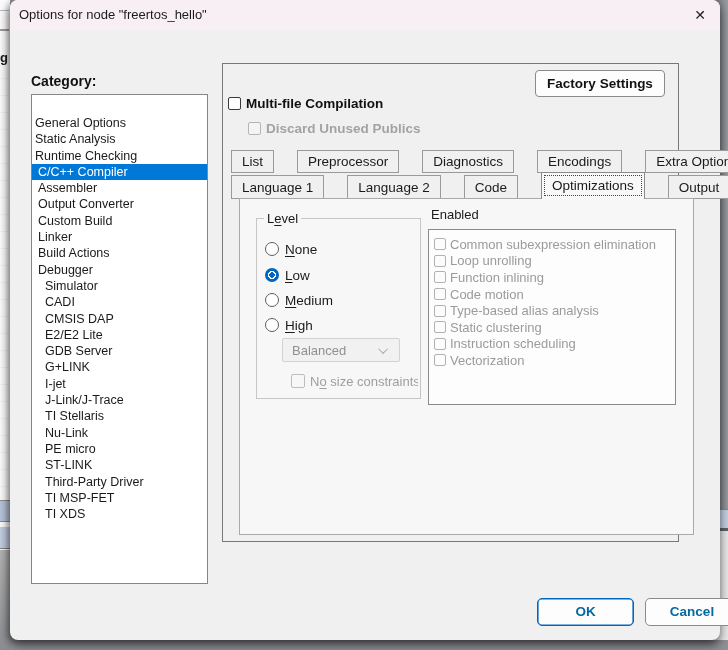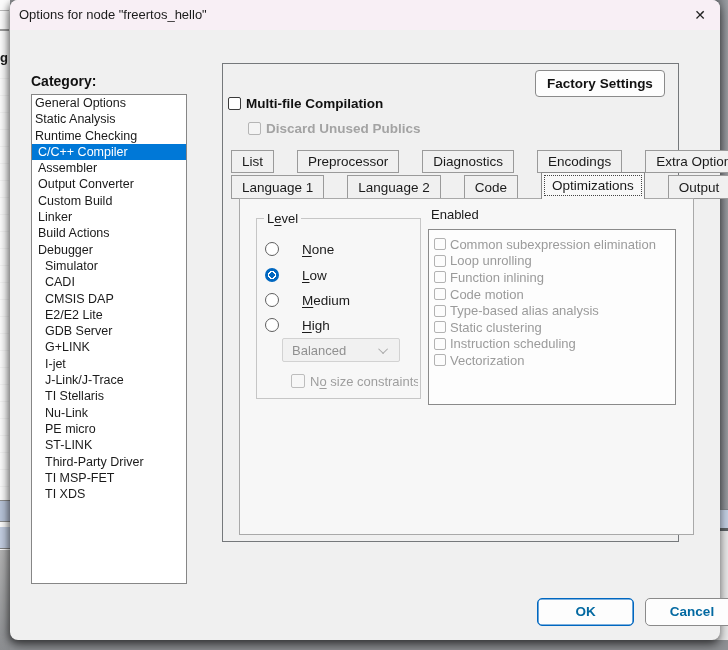--- a/index.html
+++ b/index.html
@@ -40,22 +40,22 @@
     background:#f0f0f0;border-radius:8px;
     box-shadow:0 5px 12px rgba(0,0,0,.55),-2px 2px 6px rgba(0,0,0,.28);}
   .titlebar{position:absolute;left:0;top:0;width:710px;height:30px;background:var(--titlebar);
     border-radius:8px 8px 0 0;}
   .title{position:absolute;left:9px;top:0;line-height:30px;font-size:13px;color:#1b1b1b;}
   .close-btn{position:absolute;right:8px;top:4px;width:24px;height:22px;text-align:center;
     line-height:22px;font-size:14px;color:#222;cursor:default;}
 
   
   .cat-label{position:absolute;left:21px;top:73px;font-size:14px;font-weight:bold;color:#111;}
-  .cat-list{position:absolute;left:21px;top:94px;width:156px;height:490px;background:#fff;
-    border:1px solid #868686;padding-top:0;overflow:hidden;}
+  .cat-list{position:absolute;left:21px;top:94px;width:177px;height:490px;background:#fff;
+    border:1px solid #868686;padding-top:20px;overflow:hidden;}
   .cat-item{height:16.3px;line-height:16.3px;font-size:12.5px;color:#1a1a1a;white-space:nowrap;
     padding-left:3px;}
   .cat-item.ind1{padding-left:6px;}
   .cat-item.ind2{padding-left:13px;}
   .cat-item.selected{background:var(--accent);color:#fff;}
 
   
   .frame{position:absolute;left:212px;top:63px;width:457px;height:479px;border:1px solid #75787b;}
   .factory-btn{position:absolute;left:525px;top:70px;width:130px;height:27px;background:#fdfdfd;
     border:1px solid #8a8a8a;border-radius:4px;text-align:center;line-height:25px;
@@ -79,21 +79,21 @@
   .tabs2 .tab.selected{height:27px;line-height:25px;background:#f8f8f8;border-color:#8a8a8a;
     border-bottom:none;outline:1px dotted #444;outline-offset:-4px;position:relative;z-index:3;}
 
   
   .page{position:absolute;left:217px;top:198px;width:455px;height:337px;background:#f7f7f7;
     border:1px solid #a9a9a9;margin-left:12px;}
   .grp{position:absolute;left:16px;top:19px;width:165px;height:181px;border:1px solid #c6c6c6;}
   .grp-legend{position:absolute;left:7px;top:-8px;background:#f7f7f7;padding:0 3px;
     font-size:13px;color:#1a1a1a;}
   .grp-legend u,.mn u{text-decoration:underline;text-underline-offset:2px;}
-  .radio-row{position:absolute;left:8px;display:flex;align-items:center;gap:23px;height:18px;}
+  .radio-row{position:absolute;left:8px;display:flex;align-items:center;gap:6px;height:18px;}
   .radio-circle{width:14px;height:14px;border-radius:50%;border:1px solid #5f5f5f;background:#fff;flex:0 0 auto;}
   .radio-circle.checked{border:none;
     background:radial-gradient(circle,var(--radio-accent) 0 2.6px,#fff 2.6px 4.2px,var(--radio-accent) 4.2px 7px);}
   .radio-label{font-size:13.5px;color:#1b1b1b;white-space:nowrap;}
   .select{position:absolute;left:25px;top:119px;width:118px;height:24px;background:#f1f1f1;
     border:1px solid #d2d2d2;border-radius:2px;display:flex;align-items:center;}
   .select-value{font-size:13px;color:#909090;padding-left:9px;flex:1;}
   .chev{width:7px;height:7px;border-left:1.4px solid #a9a9a9;border-bottom:1.4px solid #a9a9a9;
     transform:rotate(-45deg) translateY(-2px);margin-right:11px;flex:0 0 auto;}
   .nosize-row{position:absolute;left:34px;top:153px;width:127px;height:18px;display:flex;

